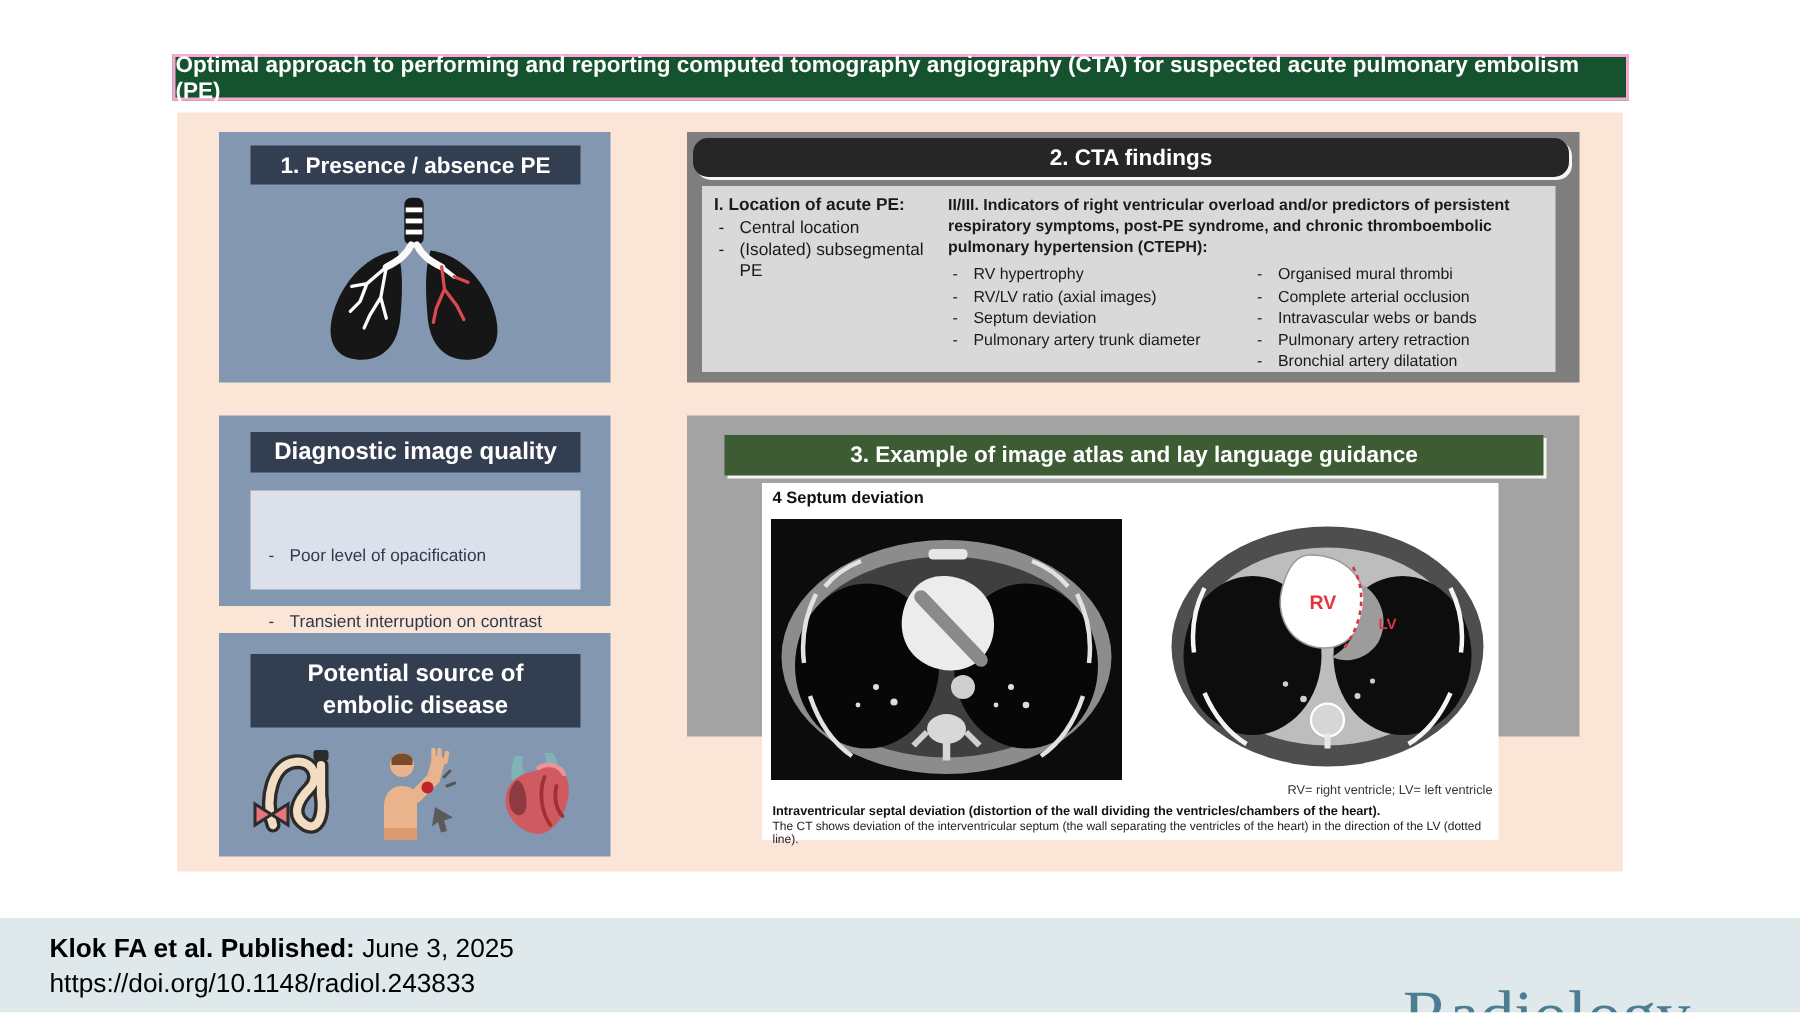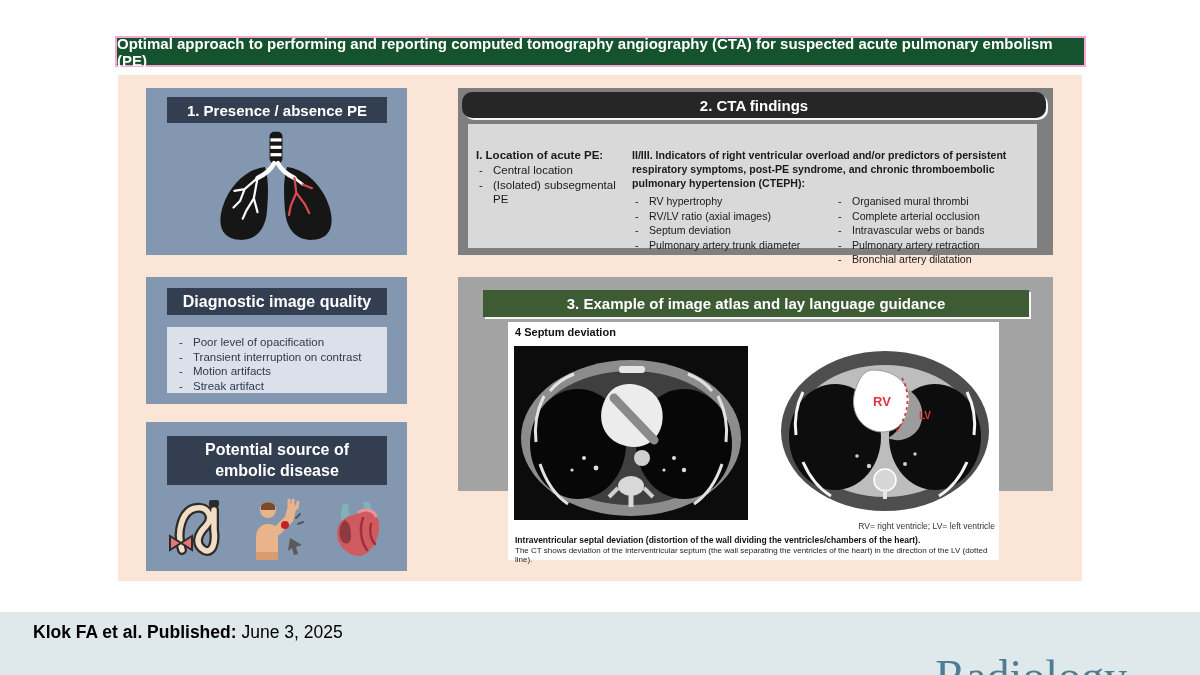--- a/index.html
+++ b/index.html
@@ -22,33 +22,33 @@
   .panel3 { top:347px; height:149px; }
   .navy-header { position:absolute; left:21px; width:220px; background:#333f50; color:#ffffff;
     font-weight:bold; font-size:15px; display:flex; align-items:center; justify-content:center; text-align:center; }
   .panel1 .navy-header { top:9px; height:26px; }
   .panel2 .navy-header { top:11px; height:27px; font-size:16px; }
   .panel3 .navy-header { top:14px; height:49px; font-size:16px; line-height:1.3; padding:0 14px; }
   .lungs-wrap { position:absolute; left:40px; top:42px; width:180px; height:120px; }
 
   .quality-list { position:absolute; left:21px; top:50px; width:220px; height:66px;
     background:#dbe0ea; list-style:none; padding:8px 6px 0 10px; color:#2e3a4e; font-size:11.5px; line-height:14.5px; }
-  .quality-list li { padding-left:16px; position:relative; }
+  .quality-list li { padding-left:16px; position:relative;margin-top:29px; }
   .quality-list li::before { content:"-"; position:absolute; left:2px; }
 
   .icons-row { position:absolute; left:10px; top:72px; width:241px; height:70px;
     display:flex; justify-content:space-around; align-items:center; }
 
   
   .rpanel1 { position:absolute; left:340px; top:13px; width:595px; height:167px; background:#7f7f7f; }
   .black-header { position:absolute; left:4px; top:4px; width:584px; height:26px; background:#262626;
     color:#ffffff; font-weight:bold; font-size:15px; display:flex; align-items:center; justify-content:center;
     box-shadow:2px 2px 0 #f5f5f5;border-radius:10px; }
   .cta-content { position:absolute; left:10px; top:36px; width:569px; height:124px; background:#d9d9d9;
-    color:#1a1a1a; display:flex; padding:25px 8px; }
+    color:#1a1a1a; display:flex; padding:7px 8px; }
   .loc-col { width:156px; font-size:11.5px; }
   .loc-col .heading { font-weight:bold; margin-bottom:2px; }
   .ind-col { flex:1; font-size:10.6px; }
   .ind-col .heading { font-weight:bold; line-height:1.3; margin-bottom:4px; }
   .dash-list { list-style:none; }
   .dash-list li { padding-left:17px; position:relative; line-height:14.5px; }
   .dash-list li::before { content:"-"; position:absolute; left:3px; }
   .ind-cols { display:flex; }
   .ind-cols .c1 { width:203px; }
   .ind-cols .c2 { flex:1; }
@@ -229,17 +229,18 @@
       </div>
     </div>
 
   </div>
 
   <div class="footer">
     <div class="citation">
       <div>
         <span class="b">Klok FA et al. Published:</span><span> June 3, 2025</span>
       </div>
+      <div>https://doi.org/10.1148/radiol.243833</div>
     </div>
     <div class="journal">Radiology</div>
   </div>
 
 </div>
 
 </body></html>

